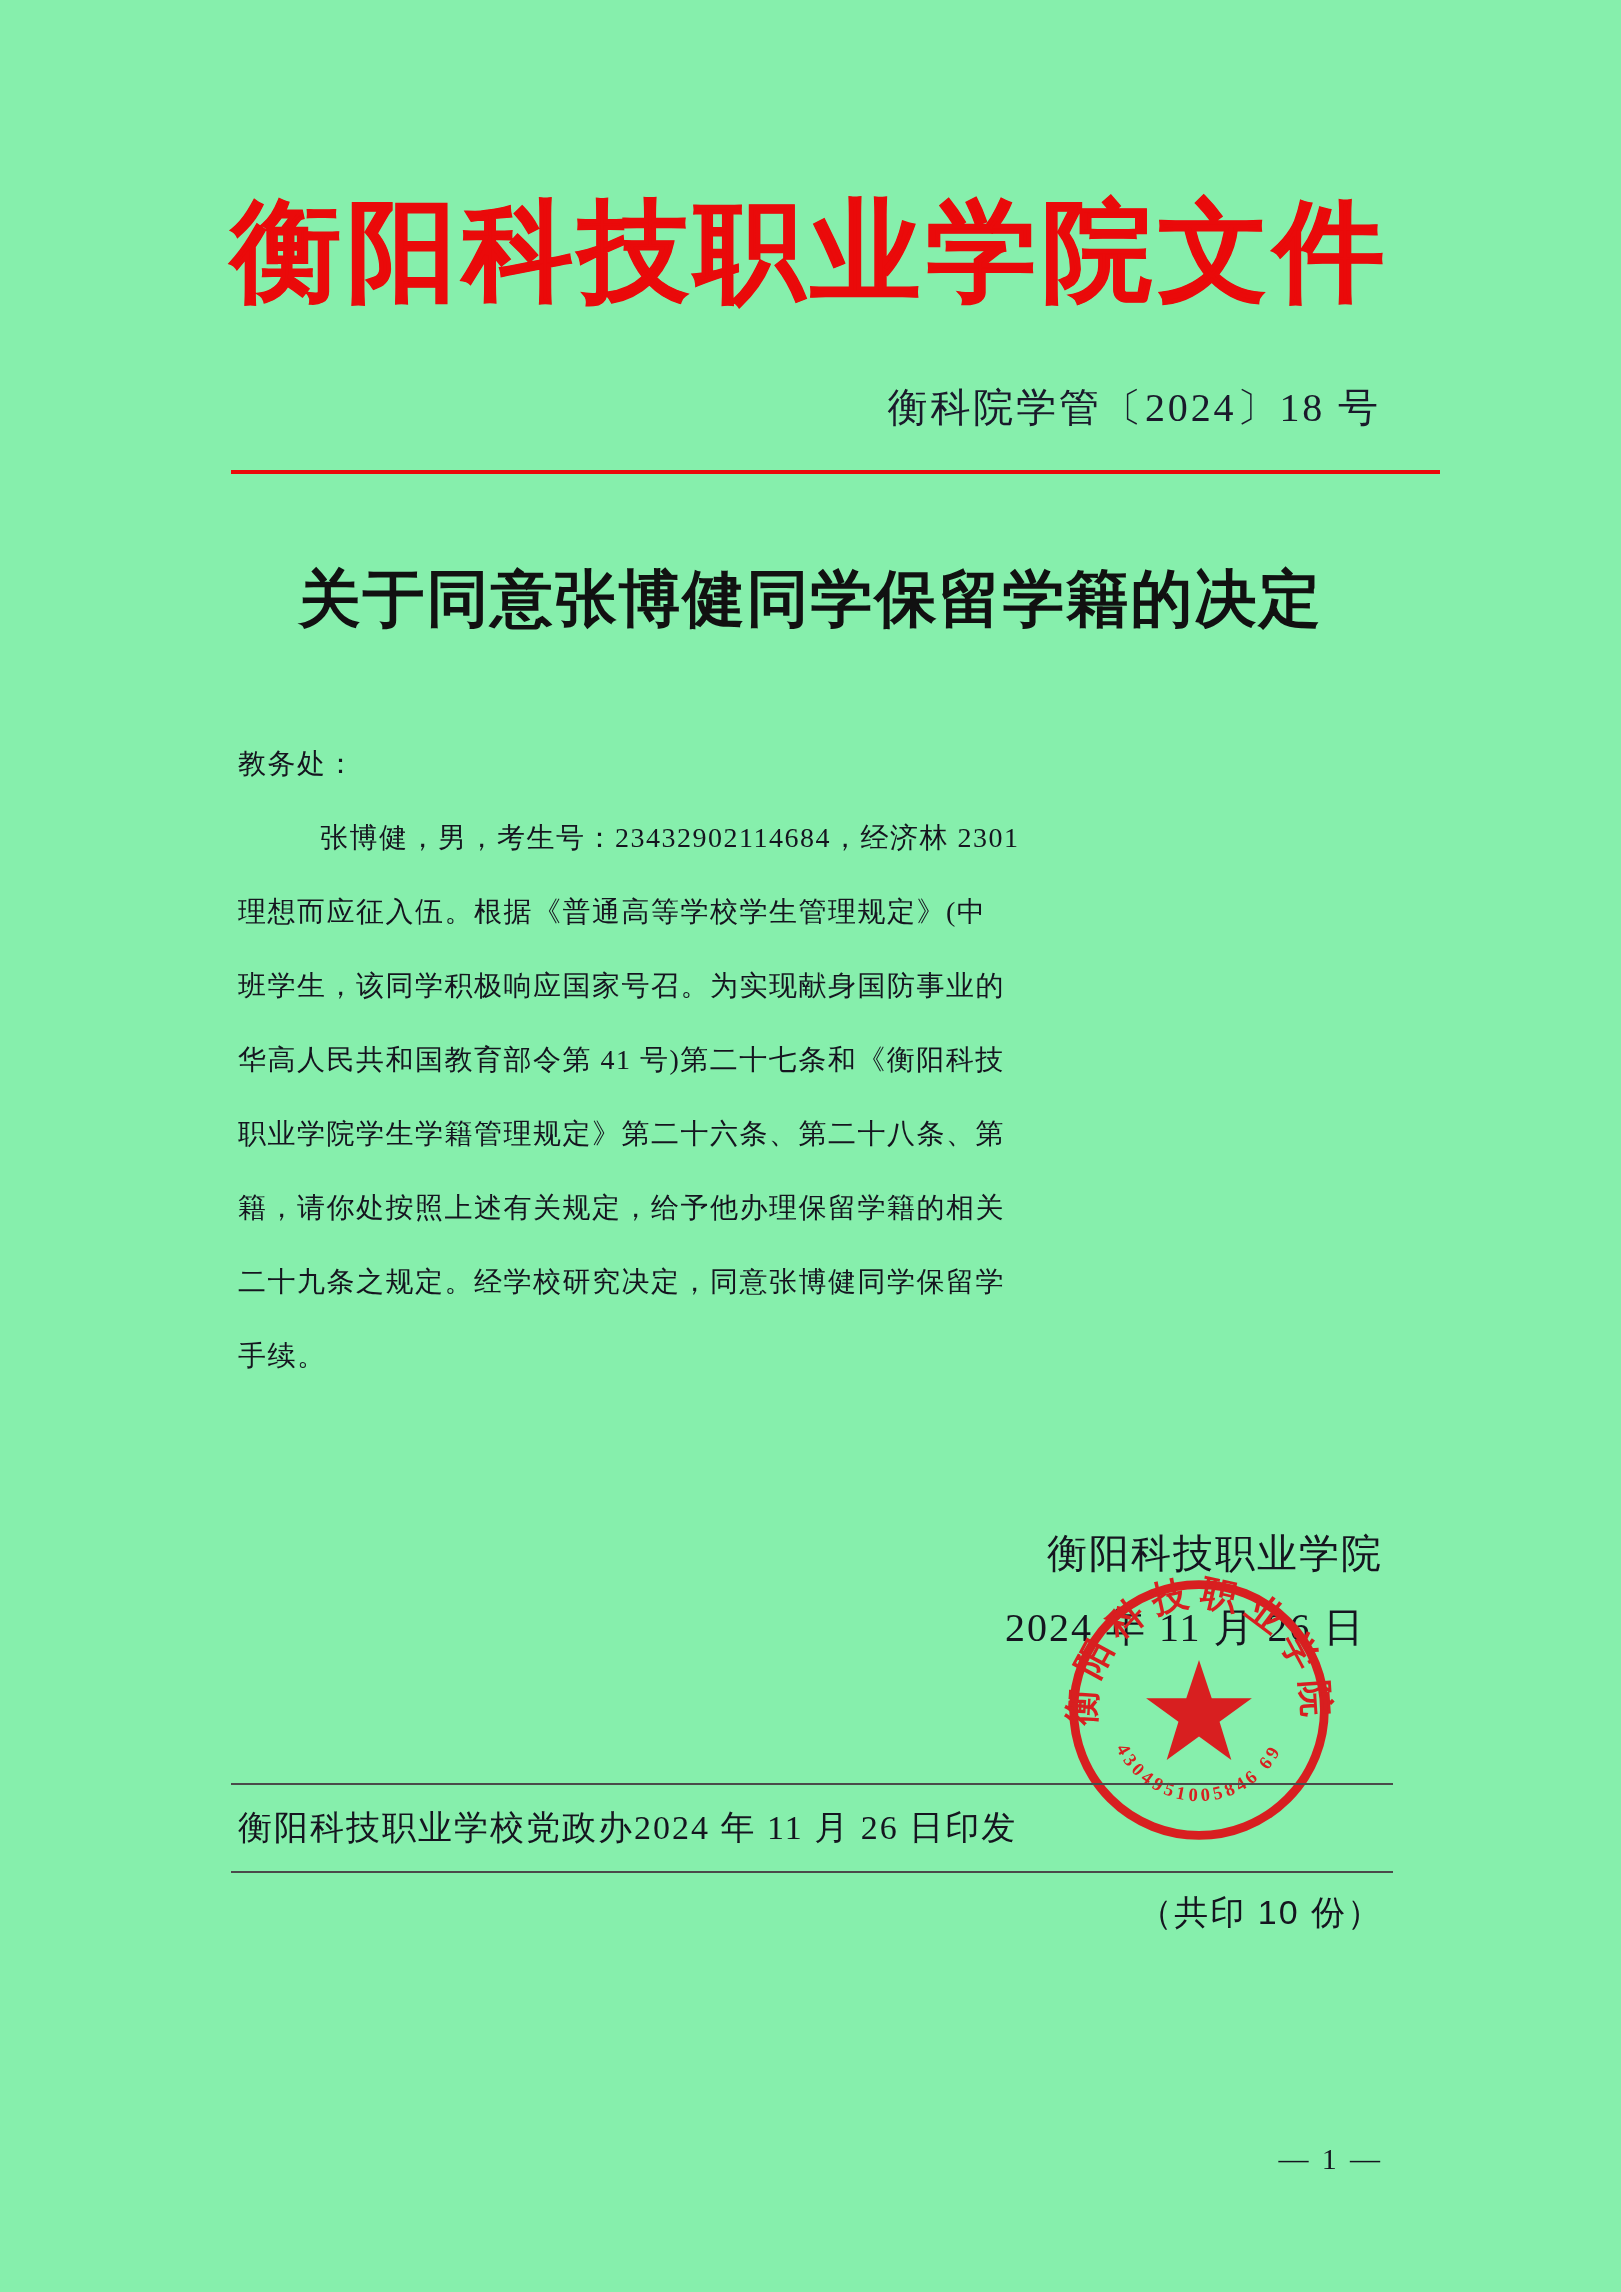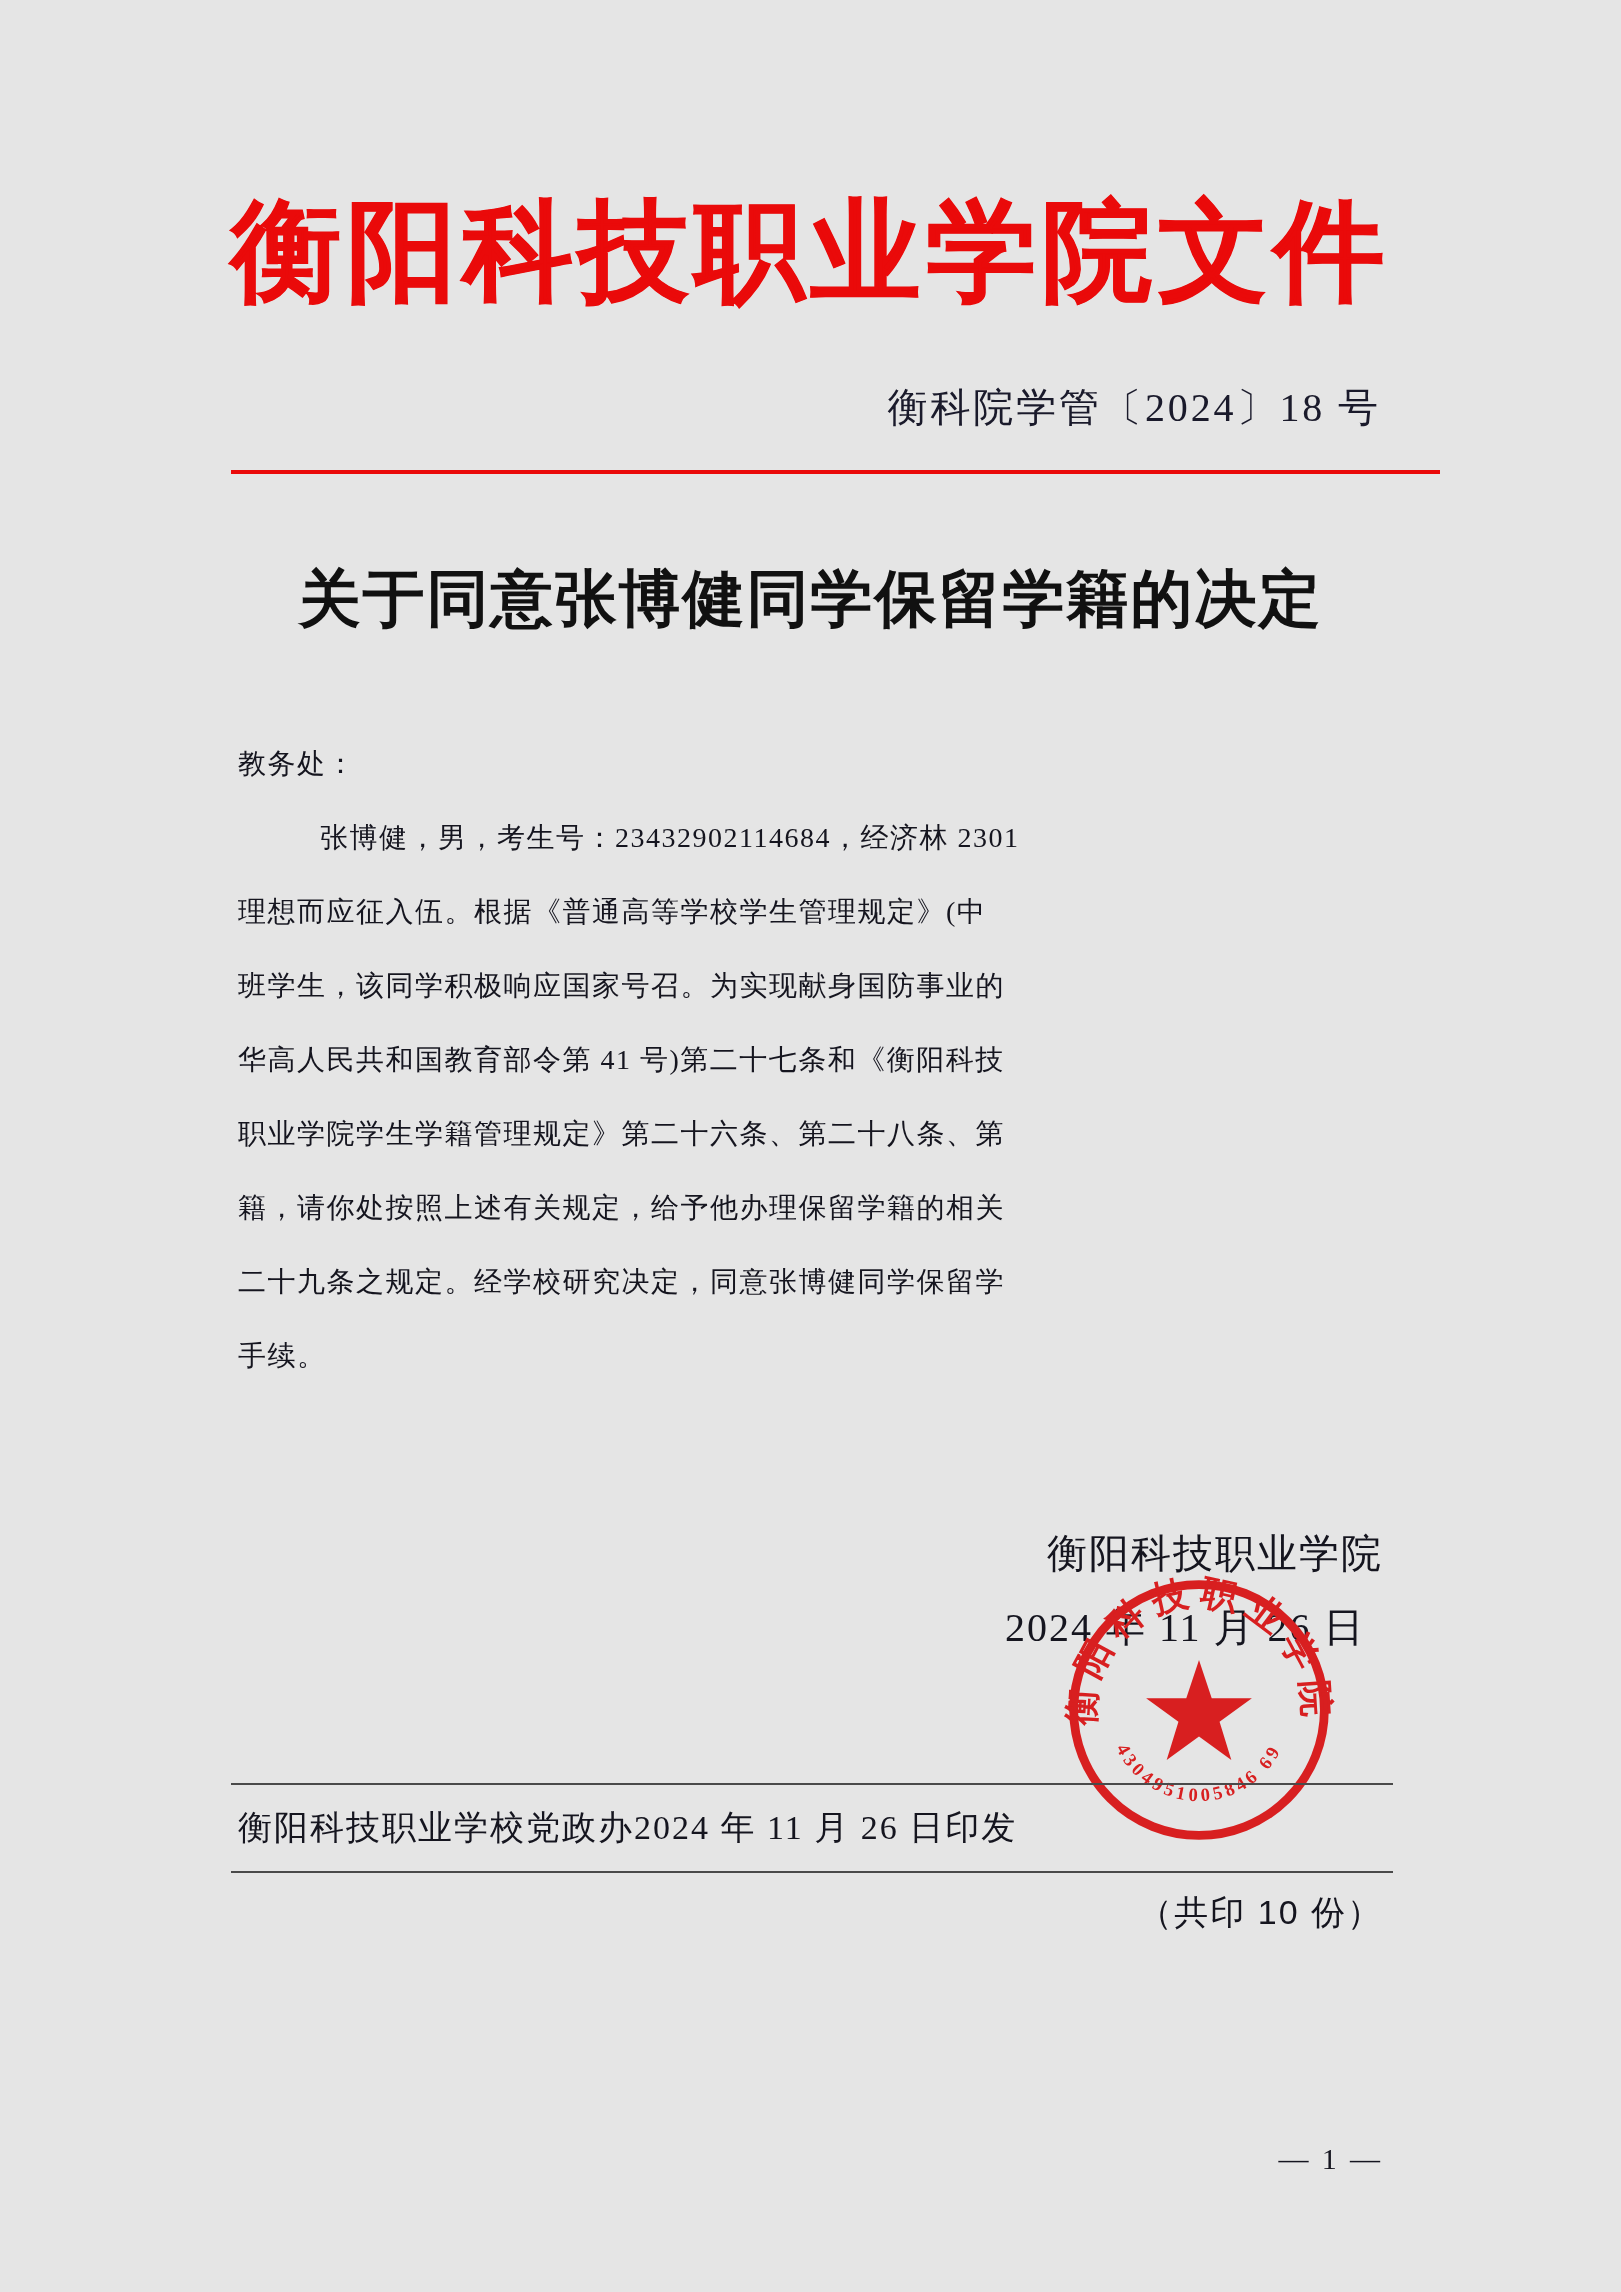--- a/index.html
+++ b/index.html
@@ -8,21 +8,21 @@
     background: #ffffff;
   }
   body {
     font-family: "Liberation Serif", "DejaVu Serif", serif;
     color: #000000;
   }
   .page {
     position: relative;
     width: 1621px;
     height: 2293px;
-    background: #e5e5e5;
+    background: #86efac;
     overflow: hidden;
     box-sizing: border-box;
   }
 
   
   .masthead {
     position: absolute;
     left: 0;
     right: 0;
     top: 192px;

